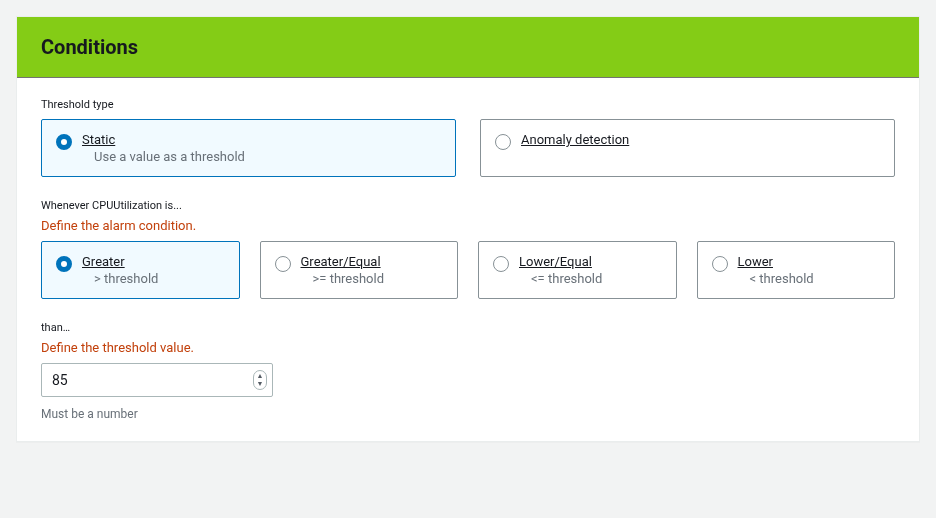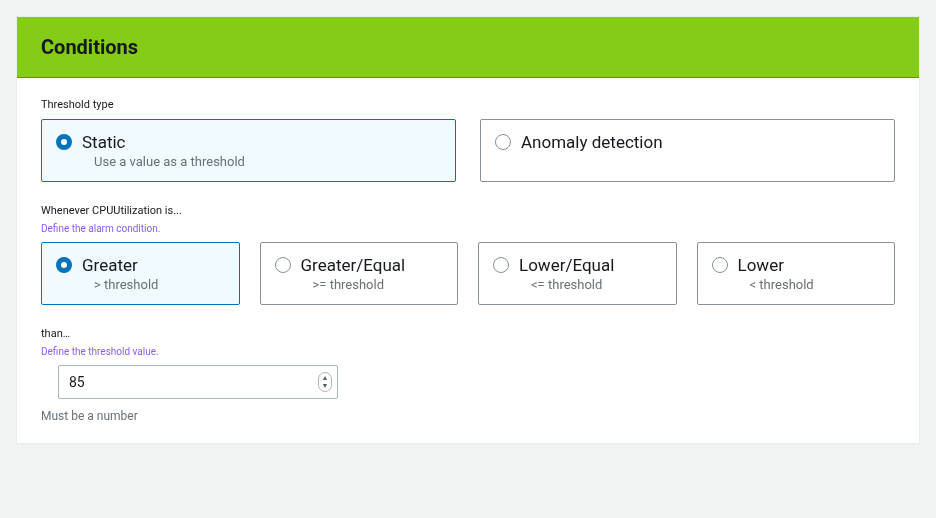--- a/index.html
+++ b/index.html
@@ -40,22 +40,22 @@
     .section {
       margin-bottom: 22px;
     }
     .section-label {
       font-size: 11px;
       font-weight: 400;
       color: #16191f;
       margin-bottom: 6px;
     }
     .section-desc {
-      font-size: 10px;
-      color: #8b5cf6;
+      font-size: 13px;
+      color: #c2410c;
       margin-bottom: 8px;
       margin-top: 2px;
     }
     .tile-row {
       display: flex;
       gap: 24px;
     }
     .tile-row.four {
       gap: 20px;
     }
@@ -86,33 +86,33 @@
     }
     .radio.selected {
       border: 5px solid #0073bb;
     }
     .tile-content {
       display: flex;
       flex-direction: column;
       gap: 2px;
     }
     .tile-title {
-      font-size: 17px;
+      font-size: 13px;
       color: #16191f;
       font-weight: 400;
+      text-decoration: underline;
     }
     .tile-sub {
       font-size: 13px;
       color: #687078;
       margin-left: 12px;
     }
     .input-wrapper {
       position: relative;
-      width: 280px;
-      margin-left: 17px;
+      width: 232px;
     }
     .number-input {
       width: 100%;
       height: 34px;
       border: 1px solid #aab7b8;
       border-radius: 2px;
       padding: 6px 28px 6px 10px;
       font-size: 14px;
       color: #16191f;
       font-family: inherit;

